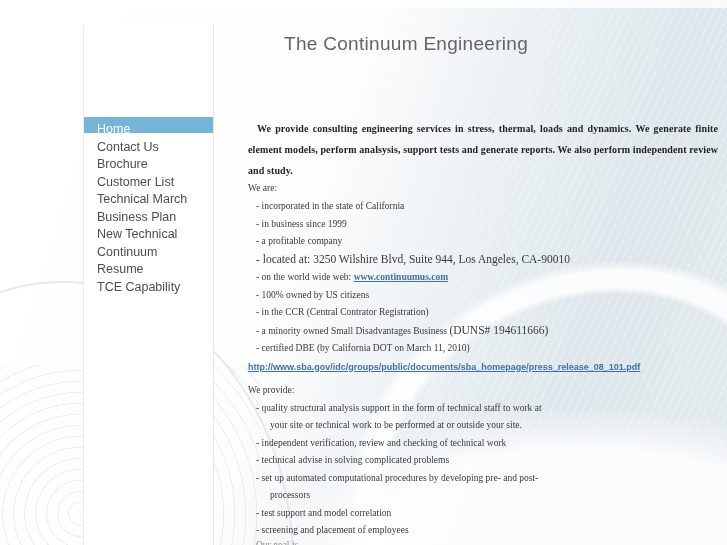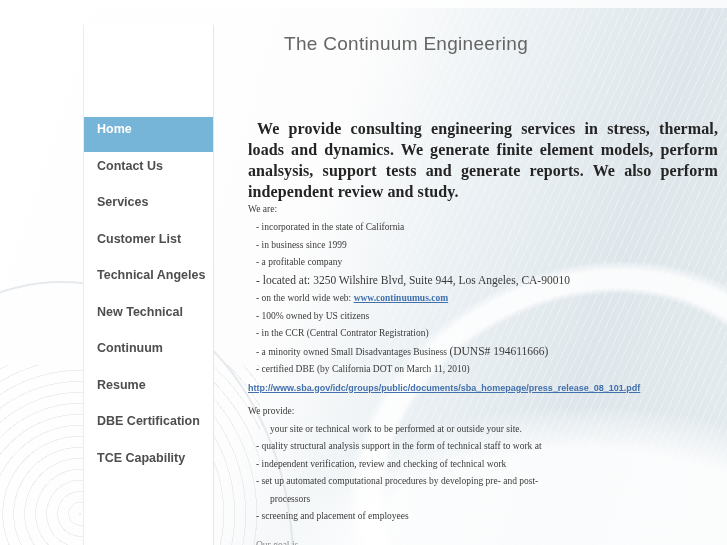--- a/index.html
+++ b/index.html
@@ -40,37 +40,37 @@
 
   
   .sidebar {
     position:absolute; left:83px; top:25px; bottom:0; width:131px;
     background:#ffffff;
     border-left:1px solid #ececec; border-right:1px solid #e6e6e6;
     box-sizing:border-box; z-index:5;
   }
   .menu { margin-top:92px; }
   .menu-item {
-    height:35px; line-height:24px; margin-bottom:1.5px; padding-left:13px;
-    font-family:"Liberation Sans", sans-serif; font-weight:bold; font-size:12.5px;
+    height:16px; line-height:24px; margin-bottom:1.5px; padding-left:13px;
+    font-family:"Liberation Sans", sans-serif; font-weight:normal; font-size:12.5px;
     color:#4e4e4e; cursor:pointer; white-space:nowrap;
   }
   .menu-item.active { background:#76b5d8; color:#ffffff; }
 
   
   .page-title {
     position:absolute; left:248px; top:33px; z-index:4;
     font-family:"Liberation Sans", sans-serif; font-size:19px; letter-spacing:.3px;
     color:#656565; white-space:nowrap;margin-left:36px;
   }
 
   
   .content { position:absolute; left:248px; top:118px; width:470px; z-index:4; color:#2e2e2e; }
   .intro {
-    margin:0; font-weight:bold; font-size:16px; line-height:21px;
+    margin:0; font-weight:bold; font-size:10px; line-height:21px;
     text-align:justify; text-indent:9px; color:#242424; letter-spacing:.1px;
   }
   .section-head { font-size:9.5px; line-height:14px; color:#3a3a3a; }
   .lines { margin-top:3px; }
   .line { font-size:9.5px; line-height:17.5px; padding-left:8px; color:#3a3a3a; white-space:nowrap; }
   .line.indent { padding-left:22px; }
   .lg { font-size:11.5px; }
   a.link { color:#4170ad; font-weight:bold; text-decoration:underline; cursor:pointer; }
   .sba-line {
     margin-top:2px; font-family:"Liberation Sans", sans-serif;
@@ -89,27 +89,27 @@
 <div class="hatch"></div>
 <div class="swoosh"></div>
 <div class="curve-bl"></div>
 <div class="arcs-bl"></div>
 <div class="topband"></div>
 
 <div class="sidebar">
   <div class="menu">
       <div class="menu-item active">Home</div>
       <div class="menu-item">Contact Us</div>
-      <div class="menu-item">Services</div>
+      <div class="menu-item">Brochure</div>
       <div class="menu-item">Customer List</div>
-      <div class="menu-item">Technical Angeles</div>
+      <div class="menu-item">Technical March</div>
+      <div class="menu-item">Business Plan</div>
       <div class="menu-item">New Technical</div>
       <div class="menu-item">Continuum</div>
       <div class="menu-item">Resume</div>
-      <div class="menu-item">DBE Certification</div>
       <div class="menu-item">TCE Capability</div>
     </div>
 </div>
 
 <div class="page-title">The Continuum Engineering</div>
 
 <div class="content">
   <p class="intro">We provide consulting engineering services in stress, thermal, loads and dynamics.  We generate finite element models, perform analsysis, support tests and generate reports.  We also perform independent review and study.</p>
 
   <div class="section-head">We are:</div>
@@ -124,22 +124,24 @@
       <div class="line"><span>- a minority owned Small Disadvantages Business </span><span class="lg">(DUNS# 194611666)</span></div>
       <div class="line"><span>- certified DBE (by California DOT on March 11, 2010)</span></div>
     </div>
 
   <div class="sba-line">
     <a class="link" href="#">http://www.sba.gov/idc/groups/public/documents/sba_homepage/press_release_08_101.pdf</a>
   </div>
 
   <div class="section-head head2">We provide:</div>
   <div class="lines">
+      <div class="line"><span>- quality structural analysis support in the form of technical staff to work at</span></div>
       <div class="line indent"><span>your site  or technical work to be performed at or outside your site.</span></div>
-      <div class="line"><span>- quality structural analysis support in the form of technical staff to work at</span></div>
       <div class="line"><span>- independent verification, review and checking of technical work</span></div>
+      <div class="line"><span>- technical advise in solving complicated problems</span></div>
       <div class="line"><span>- set up automated computational procedures by developing pre- and post-</span></div>
       <div class="line indent"><span>processors</span></div>
+      <div class="line"><span>- test support and model correlation</span></div>
       <div class="line"><span>- screening and placement of employees</span></div>
     </div>
 </div>
 
 <div class="partial">Our goal is ...</div>
 
 </body></html>

